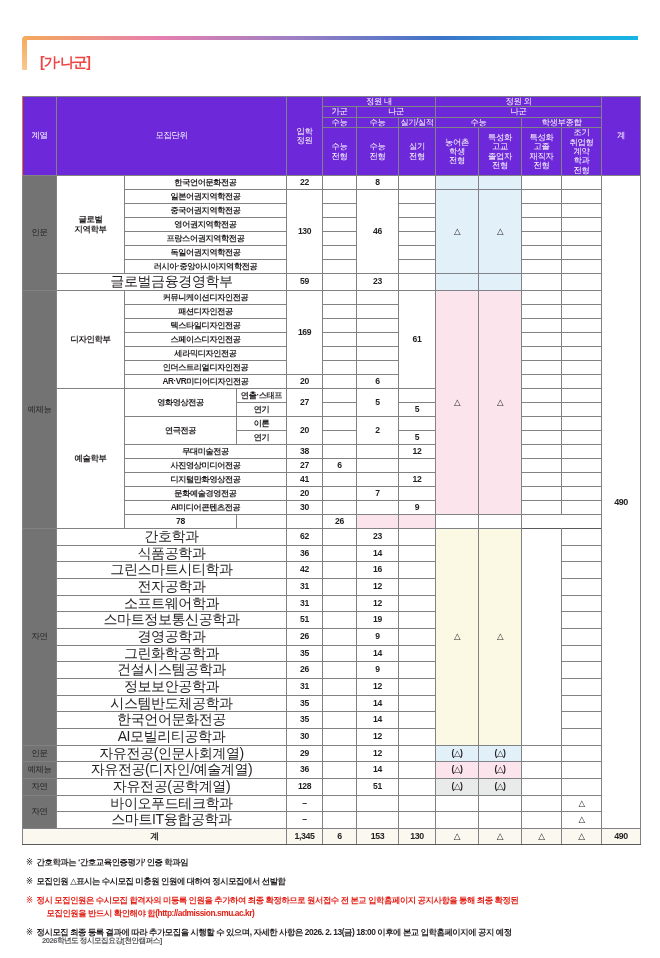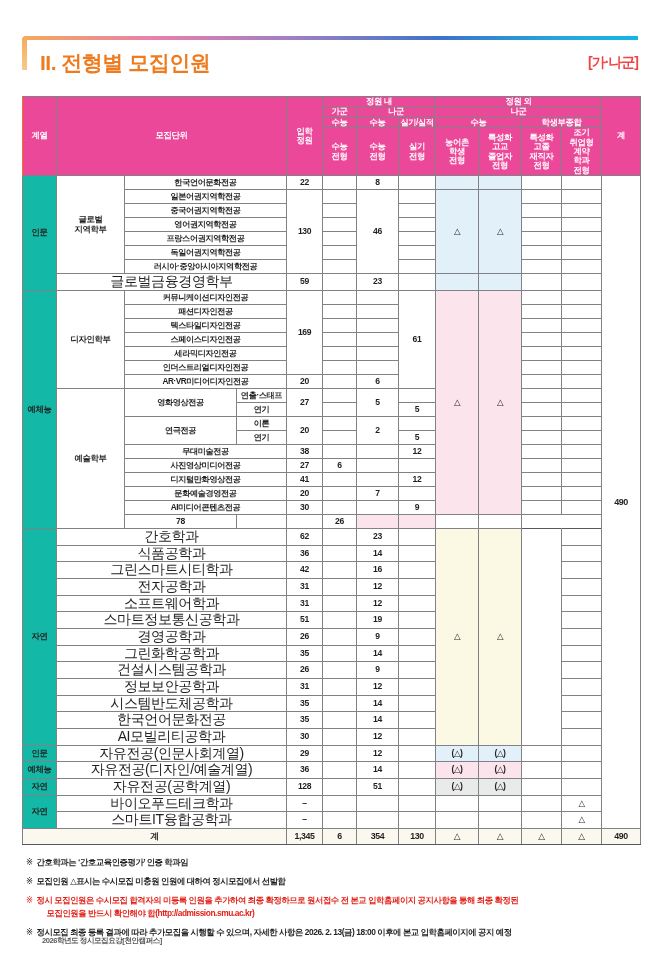--- a/index.html
+++ b/index.html
@@ -43,21 +43,21 @@
     font-size:8.2px;color:#231f20;
   }
   table.main td,table.main th{
     border:0.7px solid #808285;
     padding:0;text-align:center;vertical-align:middle;
     letter-spacing:-0.4px;line-height:1.12;
     overflow:hidden;
   }
   
   thead th{
-    background:#ec4899;color:#ffffff;font-weight:bold;font-size:8.4px;
+    background:#6d28d9;color:#ffffff;font-weight:normal;font-size:8.4px;
     border:0.7px solid #ffffff;
   }
   thead tr:first-child th:first-child{border-left:0.7px solid #ee7623;}
   thead th.thin{font-size:8.2px;}
   .hdr-tall{line-height:1.2;}
 
   
   col.c-gyeyeol{width:34px;}
   col.c-unit1{width:68px;}
   col.c-unit2{width:112px;}
@@ -68,21 +68,21 @@
   col.c-silgi{width:37px;}
   col.c-nong{width:43px;}
   col.c-teuk{width:43px;}
   col.c-teukjae{width:40px;}
   col.c-jogi{width:40px;}
   col.c-gye{width:39px;}
 
   
   tbody td{background:#ffffff;height:13px;}
   td.num{font-weight:bold;font-size:8.6px;}
-  td.gyeyeol{font-weight:bold;background:#14b8a6;font-size:8.4px;}
+  td.gyeyeol{font-weight:normal;background:#737373;font-size:8.4px;}
   td.unitgrp{text-align:left;padding-left:6px;font-weight:bold;font-size:8.4px;}
   td.unitname{text-align:left;padding-left:5px;font-size:14px;}
   td.subname{text-align:left;padding-left:4px;font-weight:bold;font-size:8.2px;margin-left:35px;}
 
   
   .tint-blue{background:#e2f0fa !important;}
   .tint-pink{background:#fbe4ec !important;}
   .tint-yellow{background:#fbf8e3 !important;}
   .tint-grey{background:#e9eaea !important;}
 
@@ -114,21 +114,20 @@
 </style>
 </head>
 <body>
 
 <div class="page">
 
   <div class="top-rule"></div>
   <div class="top-rule-corner"></div>
 
   <div class="title-bar">
-    <div class="doc-title">II. 전형별 모집인원</div>
     <div class="group-badge">[가·나군]</div>
   </div>
 
   <div class="tbl-wrap">
     <table class="main">
       <colgroup>
         <col class="c-gyeyeol">
           <col class="c-unit1">
           <col class="c-unit2">
           <col class="c-unit3">
@@ -572,21 +571,21 @@
             <td class="num"></td>
             <td class="num "></td>
             <td class="num "></td>
             <td class="num"></td>
             <td class="num">△</td>
           </tr>
           <tr class="total">
             <td colspan="4" class="label">계</td>
             <td>1,345</td>
             <td>6</td>
-            <td>354</td>
+            <td>153</td>
             <td>130</td>
             <td>△</td>
             <td>△</td>
             <td>△</td>
             <td>△</td>
             <td>490</td>
           </tr>
         </tbody>
     </table>
   </div>

